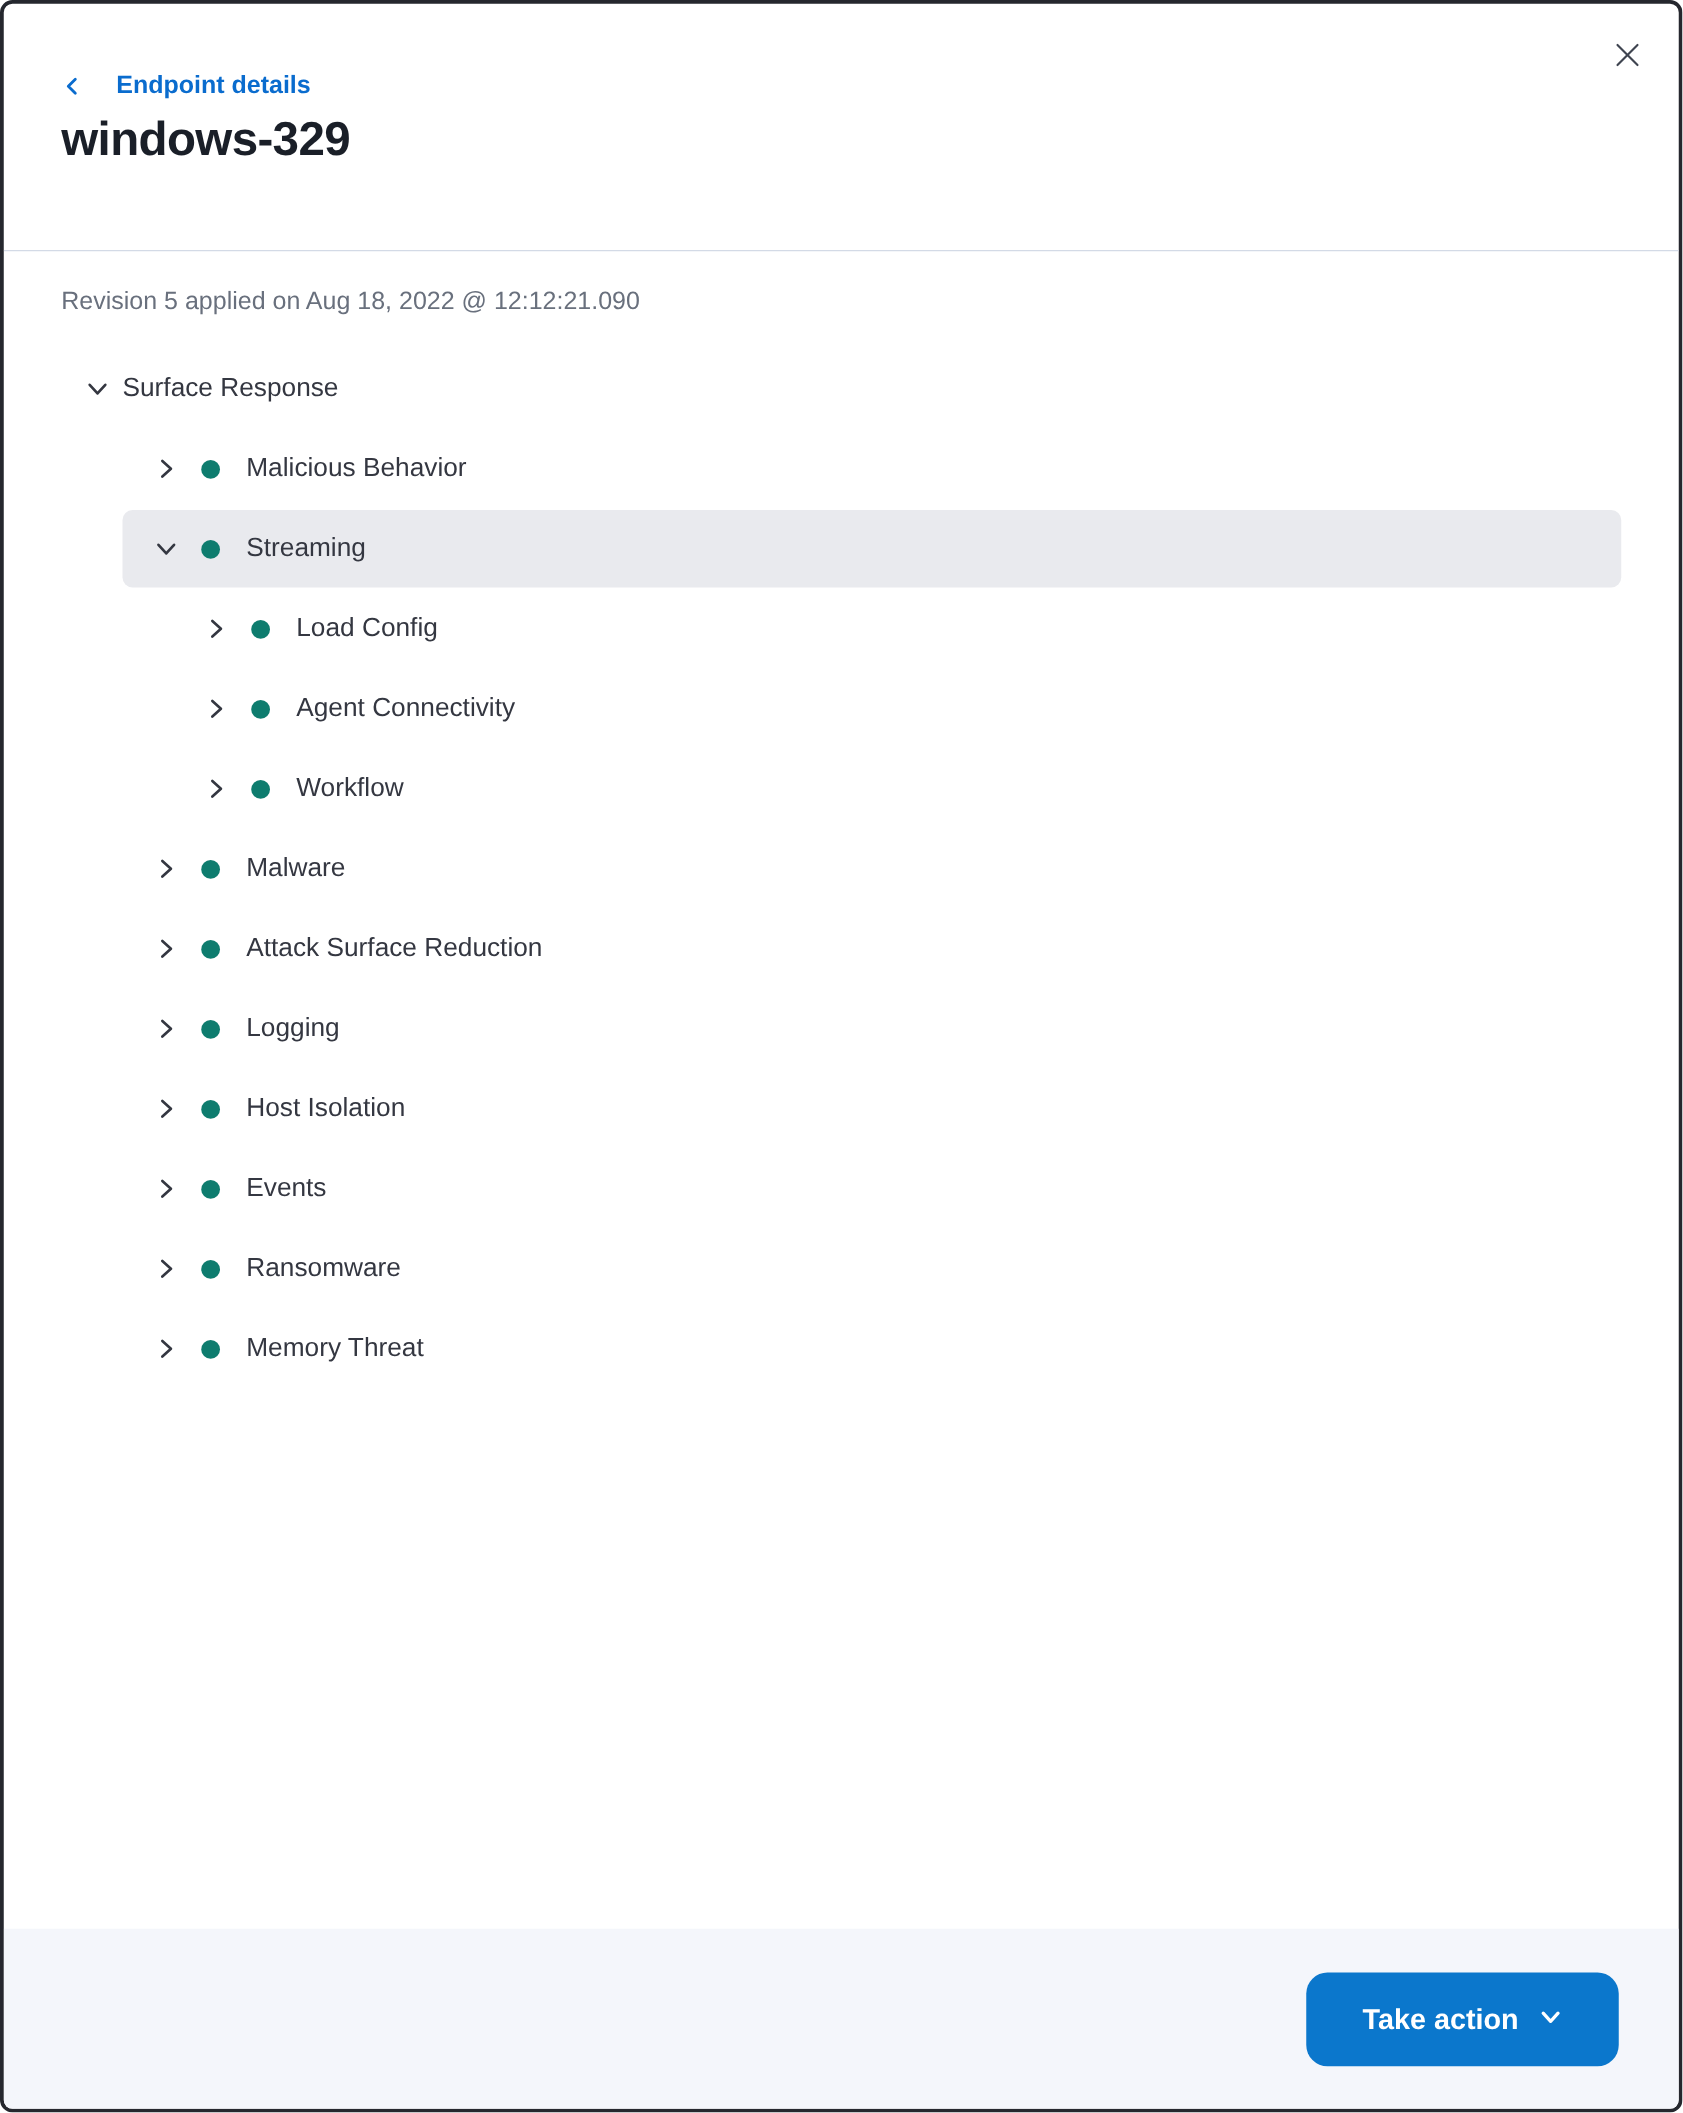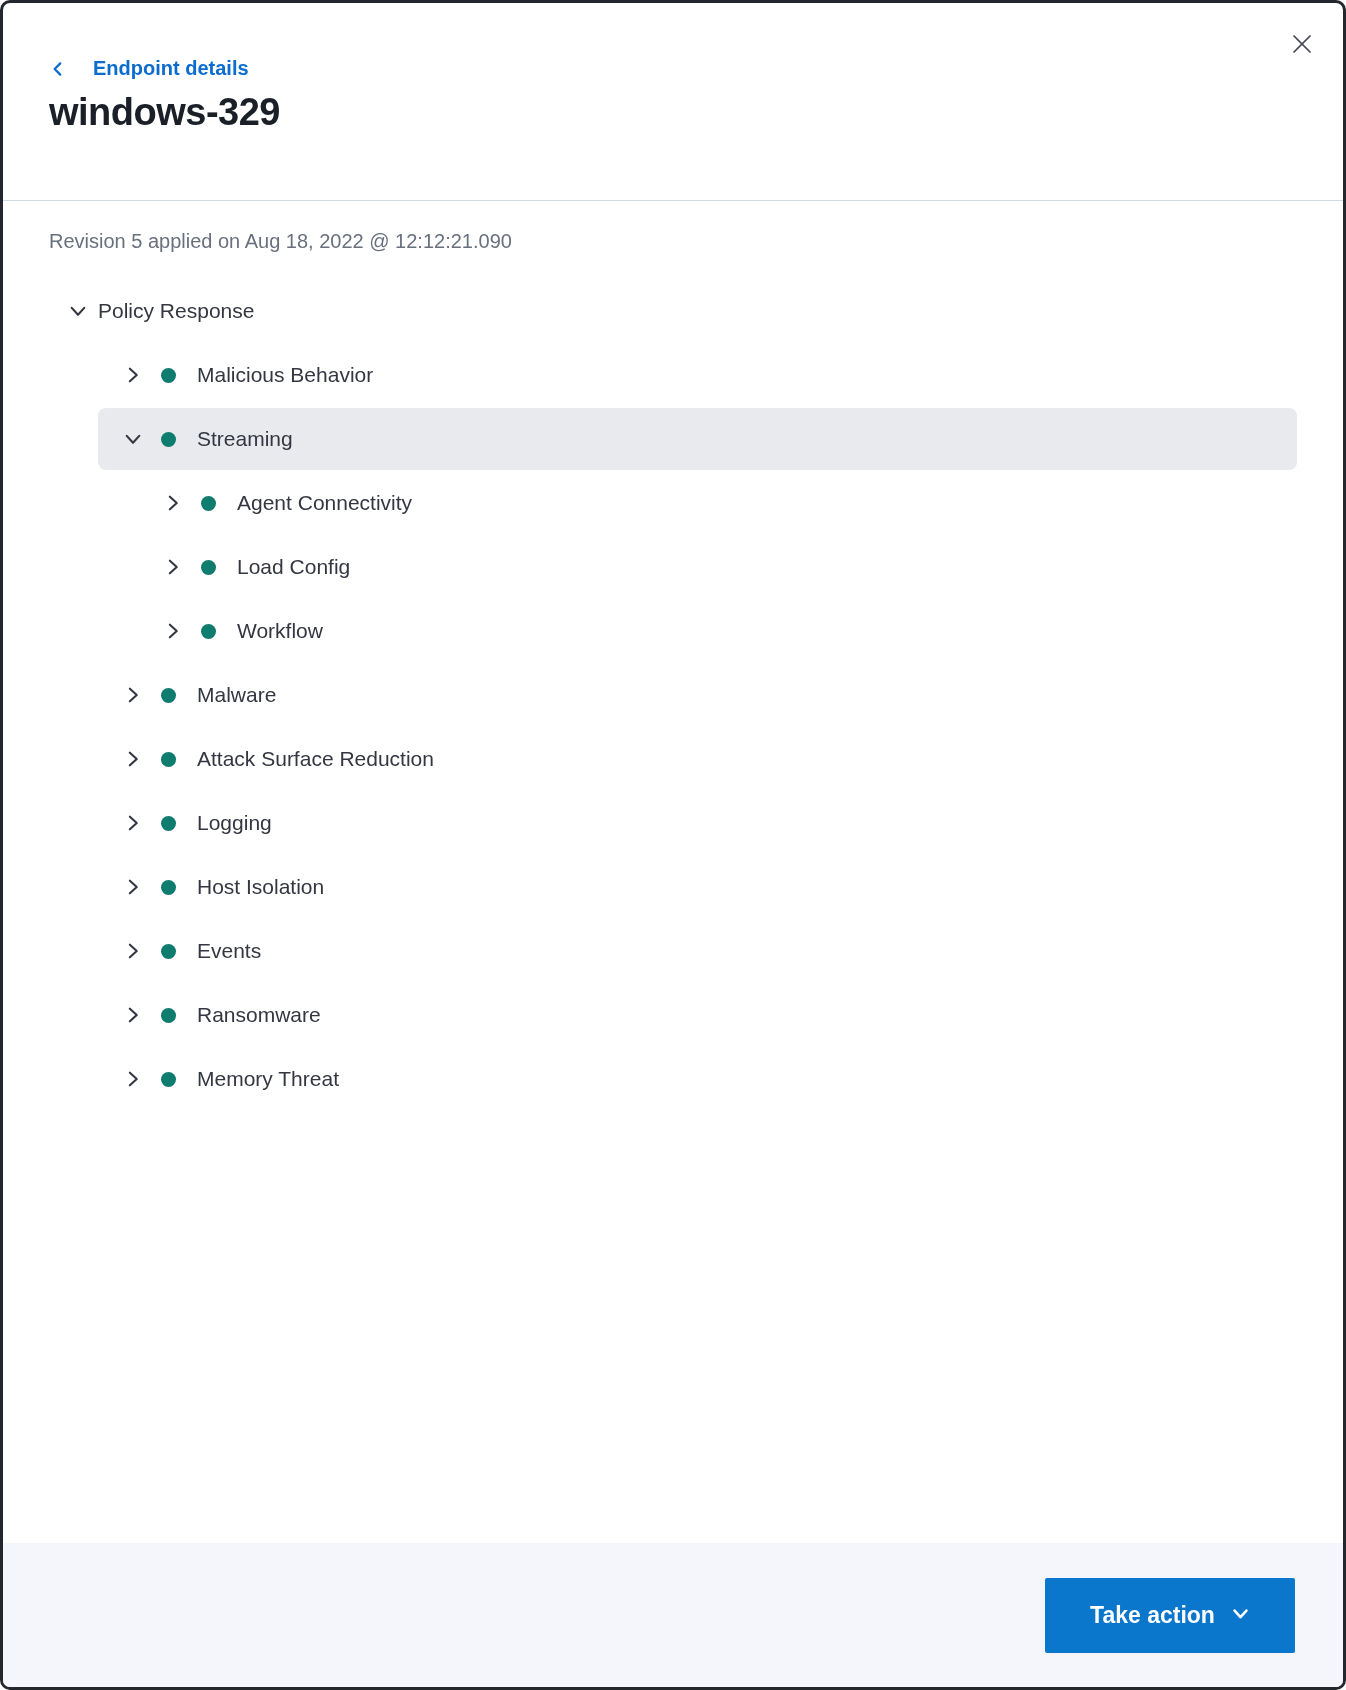--- a/index.html
+++ b/index.html
@@ -58,21 +58,21 @@
   .lvl0 .tree-label { margin-left:10px; color:#343741; }
 
   
   .footer {
     position:absolute; left:0; right:0; bottom:0; height:144px;
     background:#F4F6FB;
   }
   .take-action {
     position:absolute; right:48px; top:35px;
     min-width:250px; height:75px;
-    background:#0B77CC; border:none; border-radius:2px;
+    background:#0B77CC; border:none; border-radius:17px;
     color:#ffffff; font-size:23px; font-weight:700;
     font-family:"Liberation Sans", sans-serif;
     display:flex; align-items:center; justify-content:center; gap:16px;
     cursor:pointer; padding:0 28px; box-sizing:border-box;
   }
 </style>
 </head>
 <body>
 
 <div class="frame">
@@ -99,21 +99,21 @@
 
   <div class="revision">Revision 5 applied on Aug 18, 2022 @ 12:12:21.090</div>
 
   <div class="tree">
     <div class="row lvl0">
       <span class="chev">
         <svg width="20" height="20" viewBox="0 0 16 16" fill="none" stroke="#343741" stroke-width="1.7" stroke-linecap="round" stroke-linejoin="round">
             <polyline points="3,5.5 8,11 13,5.5"></polyline>
           </svg>
       </span>
-      <span class="tree-label">Policy Response</span>
+      <span class="tree-label">Surface Response</span>
     </div>
     <div id="tree-items">
         <div class="row lvl1">
           <span class="chev">
             <svg width="20" height="20" viewBox="0 0 16 16" fill="none" stroke="#343741" stroke-width="1.7" stroke-linecap="round" stroke-linejoin="round">
               <polyline points="5.5,3 11,8 5.5,13"></polyline>
             </svg>
           </span>
           <span class="dot"></span>
           <span class="tree-label">Malicious Behavior</span>
@@ -128,30 +128,30 @@
           <span class="dot"></span>
           <span class="tree-label">Streaming</span>
         </div>
         <div class="row lvl2">
           <span class="chev">
             <svg width="20" height="20" viewBox="0 0 16 16" fill="none" stroke="#343741" stroke-width="1.7" stroke-linecap="round" stroke-linejoin="round">
               <polyline points="5.5,3 11,8 5.5,13"></polyline>
             </svg>
           </span>
           <span class="dot"></span>
+          <span class="tree-label">Load Config</span>
+        </div>
+        <div class="row lvl2">
+          <span class="chev">
+            <svg width="20" height="20" viewBox="0 0 16 16" fill="none" stroke="#343741" stroke-width="1.7" stroke-linecap="round" stroke-linejoin="round">
+              <polyline points="5.5,3 11,8 5.5,13"></polyline>
+            </svg>
+          </span>
+          <span class="dot"></span>
           <span class="tree-label">Agent Connectivity</span>
-        </div>
-        <div class="row lvl2">
-          <span class="chev">
-            <svg width="20" height="20" viewBox="0 0 16 16" fill="none" stroke="#343741" stroke-width="1.7" stroke-linecap="round" stroke-linejoin="round">
-              <polyline points="5.5,3 11,8 5.5,13"></polyline>
-            </svg>
-          </span>
-          <span class="dot"></span>
-          <span class="tree-label">Load Config</span>
         </div>
         <div class="row lvl2">
           <span class="chev">
             <svg width="20" height="20" viewBox="0 0 16 16" fill="none" stroke="#343741" stroke-width="1.7" stroke-linecap="round" stroke-linejoin="round">
               <polyline points="5.5,3 11,8 5.5,13"></polyline>
             </svg>
           </span>
           <span class="dot"></span>
           <span class="tree-label">Workflow</span>
         </div>

